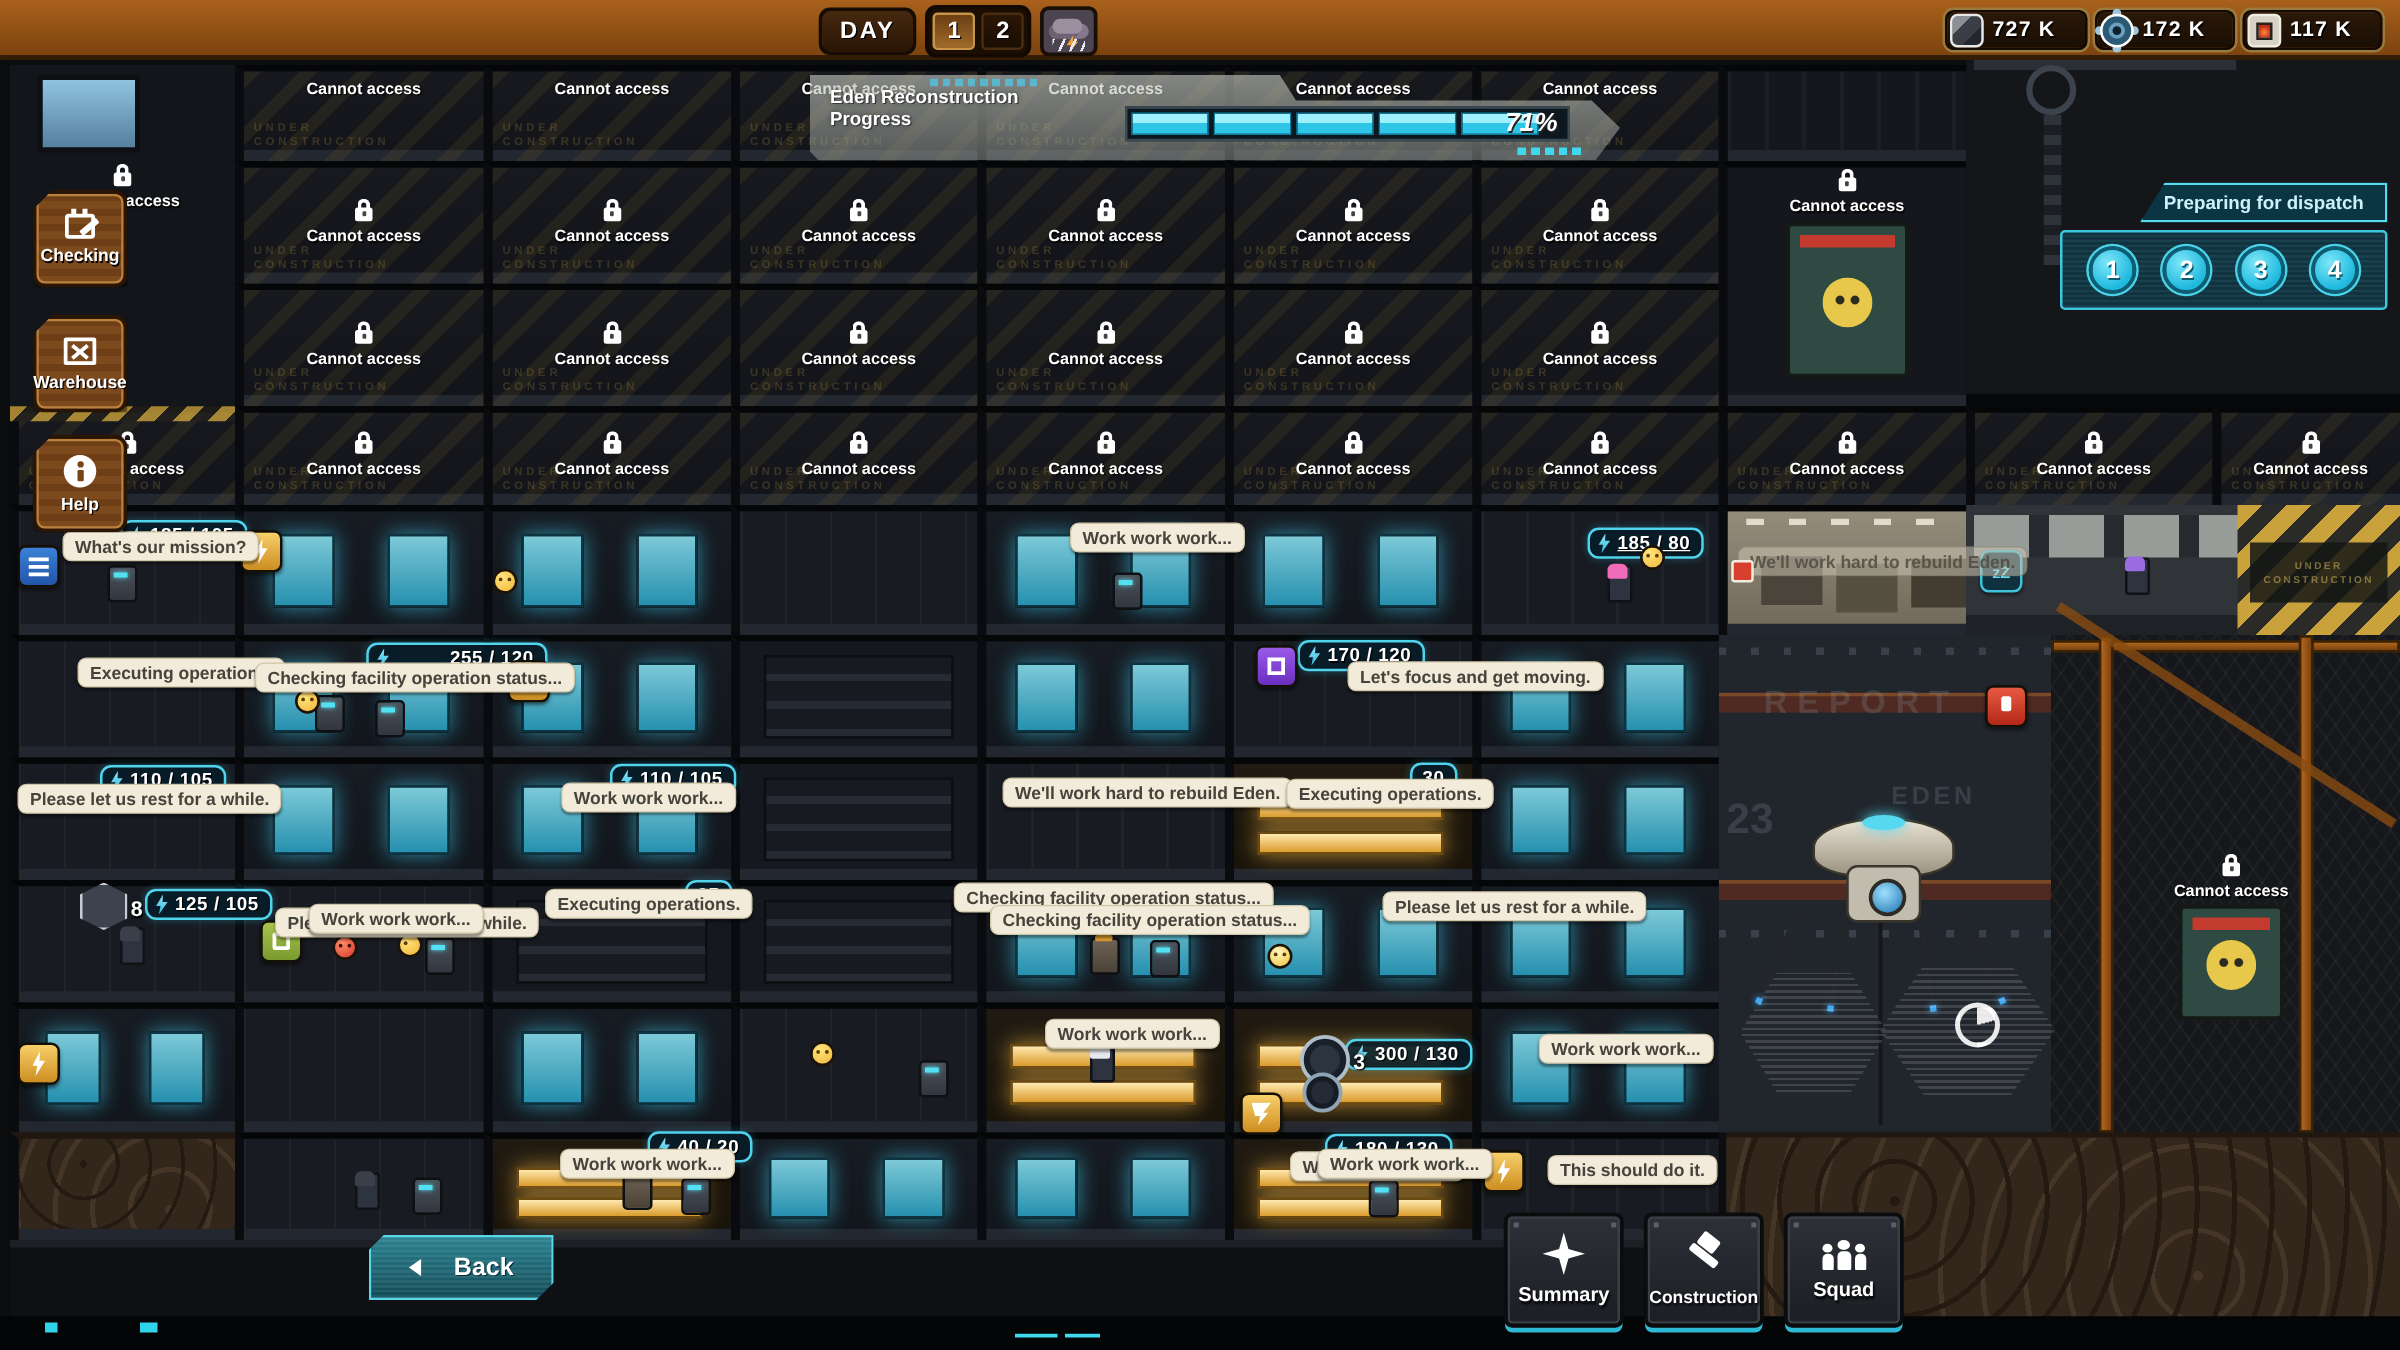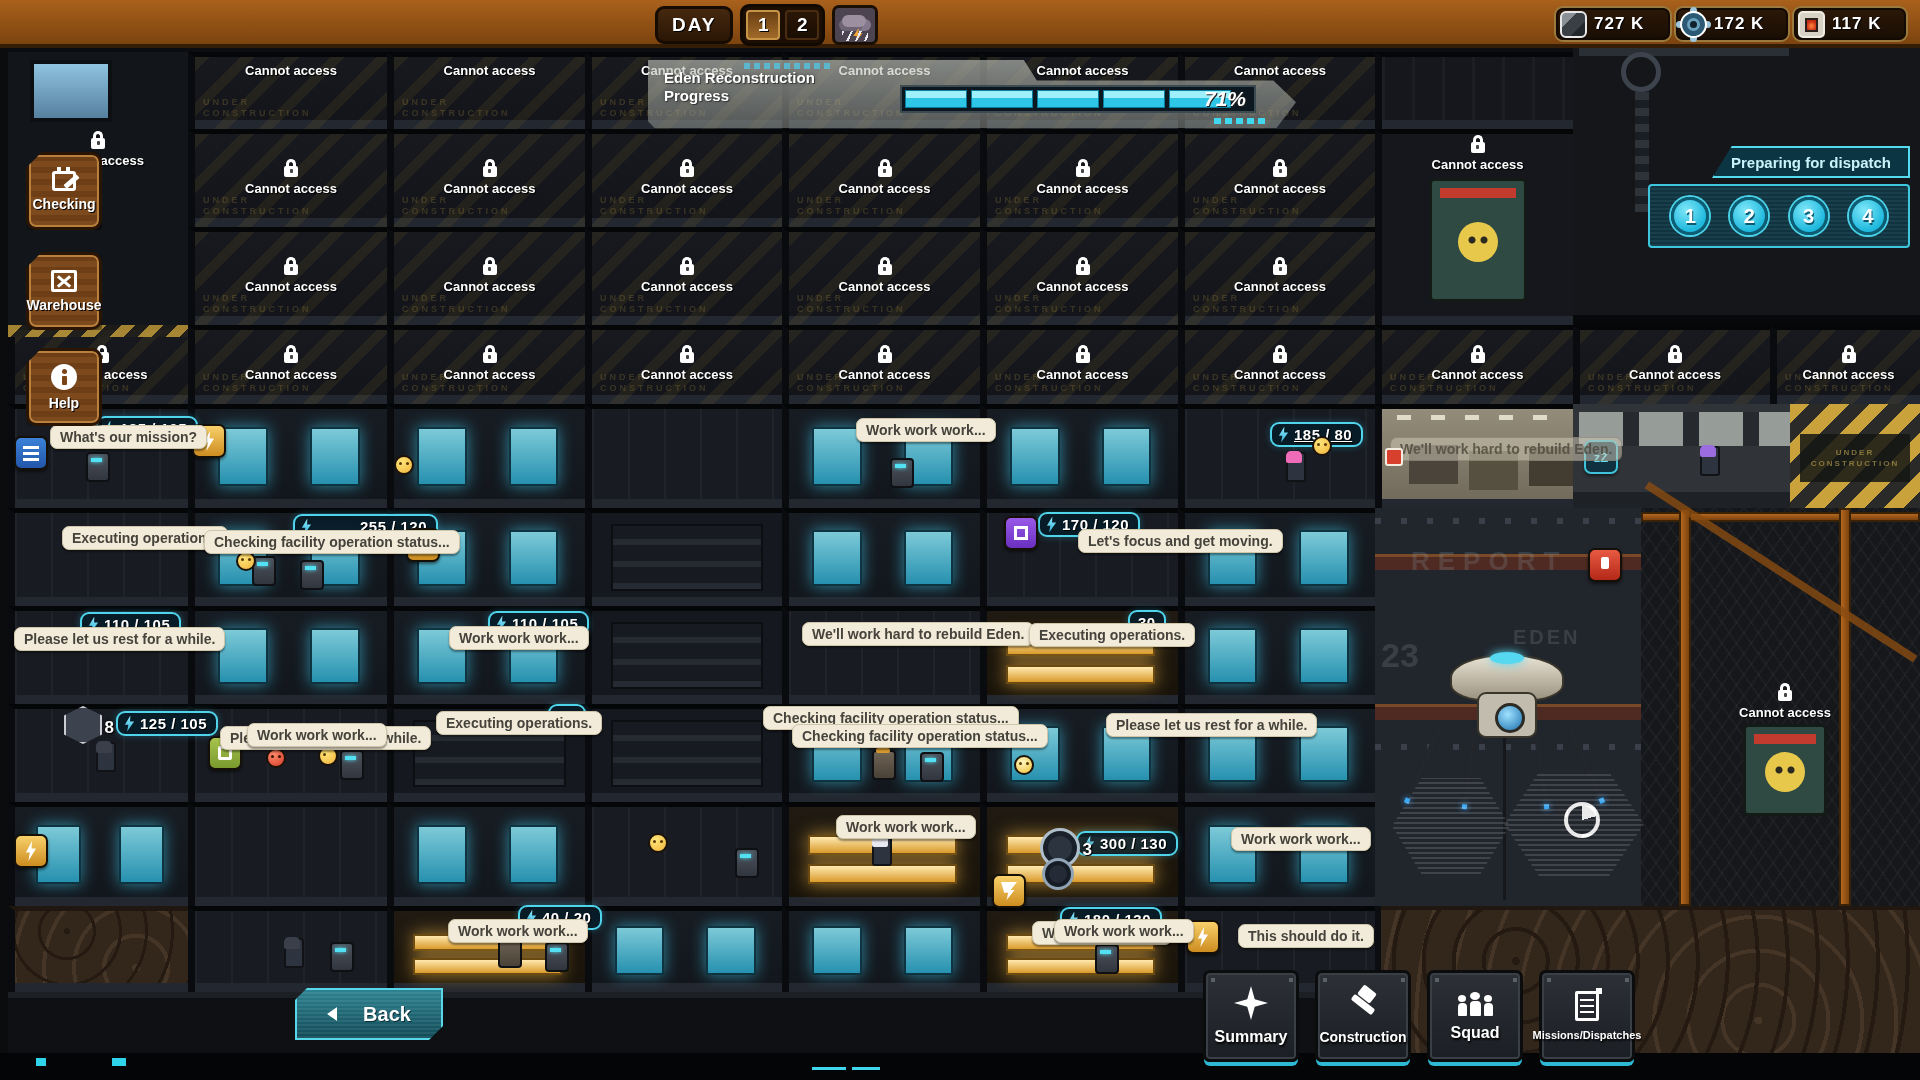--- a/index.html
+++ b/index.html
@@ -728,18 +728,14 @@
     <span style="font-size:14px">Construction</span>
   </div>
   <div class="foot-btn" style="left:1427px">
     <div class="ic-squad">
         <div class="peep"></div>
         <div class="peep mid"></div>
         <div class="peep"></div>
       </div>
     <span>Squad</span>
   </div>
-  <div class="foot-btn" style="left:1539px">
-    <div class="ic-doc"></div>
-    <span class="small">Missions/Dispatches</span>
-  </div>
 
 </div>
 
 </body></html>

